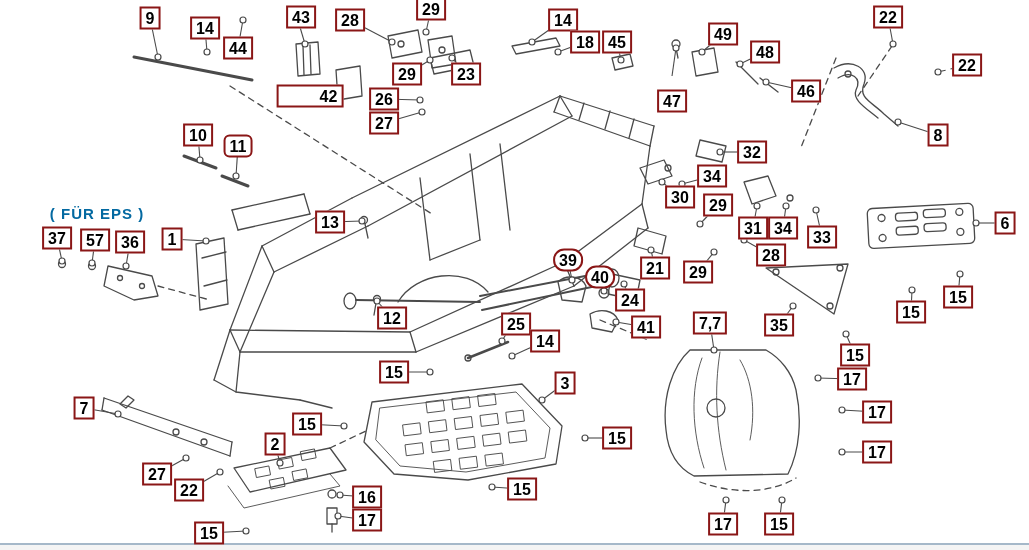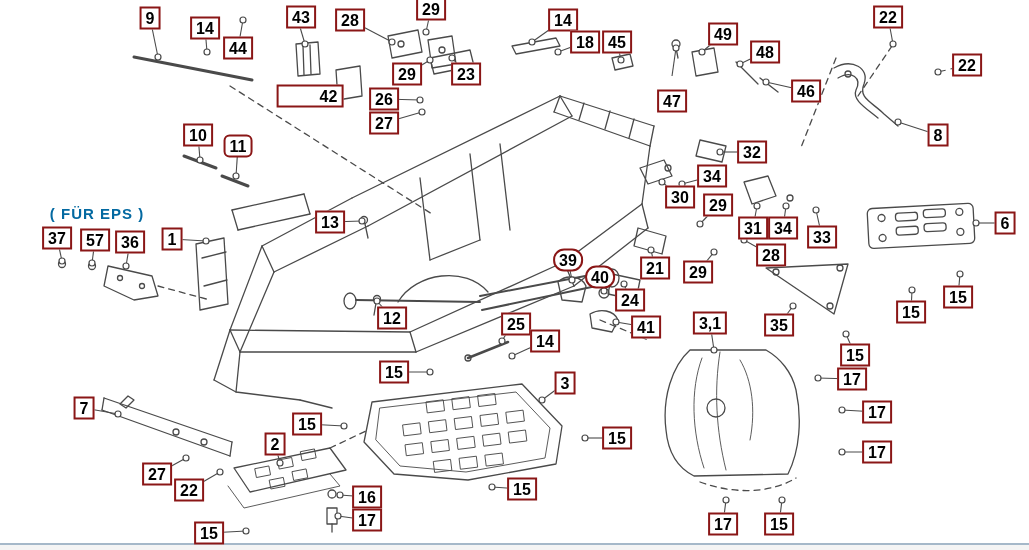--- a/index.html
+++ b/index.html
@@ -437,21 +437,21 @@
       <div class="callout" style="left: 771px; top: 255px;">28</div>
       <div class="callout" style="left: 655px; top: 268px;">21</div>
       <div class="callout" style="left: 698px; top: 272px;">29</div>
       <div class="callout" style="left: 568px; top: 260px; border-radius: 11px;">39</div>
       <div class="callout" style="left: 600px; top: 277px; border-radius: 11px;">40</div>
       <div class="callout" style="left: 630px; top: 300px;">24</div>
       <div class="callout" style="left: 958px; top: 297px;">15</div>
       <div class="callout" style="left: 911px; top: 312px;">15</div>
       <div class="callout" style="left: 392px; top: 318px;">12</div>
       <div class="callout" style="left: 516px; top: 311px; margin-top: 13px;">25</div>
-      <div class="callout" style="left: 710px; top: 323px;">3,1</div>
+      <div class="callout" style="left: 710px; top: 323px;">7,7</div>
       <div class="callout" style="left: 646px; top: 327px;">41</div>
       <div class="callout" style="left: 779px; top: 325px;">35</div>
       <div class="callout" style="left: 545px; top: 341px;">14</div>
       <div class="callout" style="left: 855px; top: 355px;">15</div>
       <div class="callout" style="left: 394px; top: 372px;">15</div>
       <div class="callout" style="left: 852px; top: 379px;">17</div>
       <div class="callout" style="left: 565px; top: 383px;">3</div>
       <div class="callout" style="left: 84px; top: 408px;">7</div>
       <div class="callout" style="left: 877px; top: 412px;">17</div>
       <div class="callout" style="left: 307px; top: 424px;">15</div>

